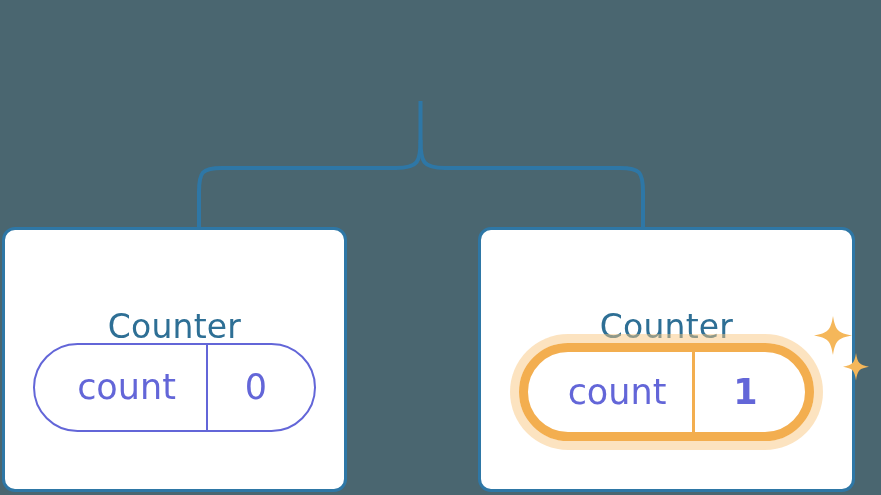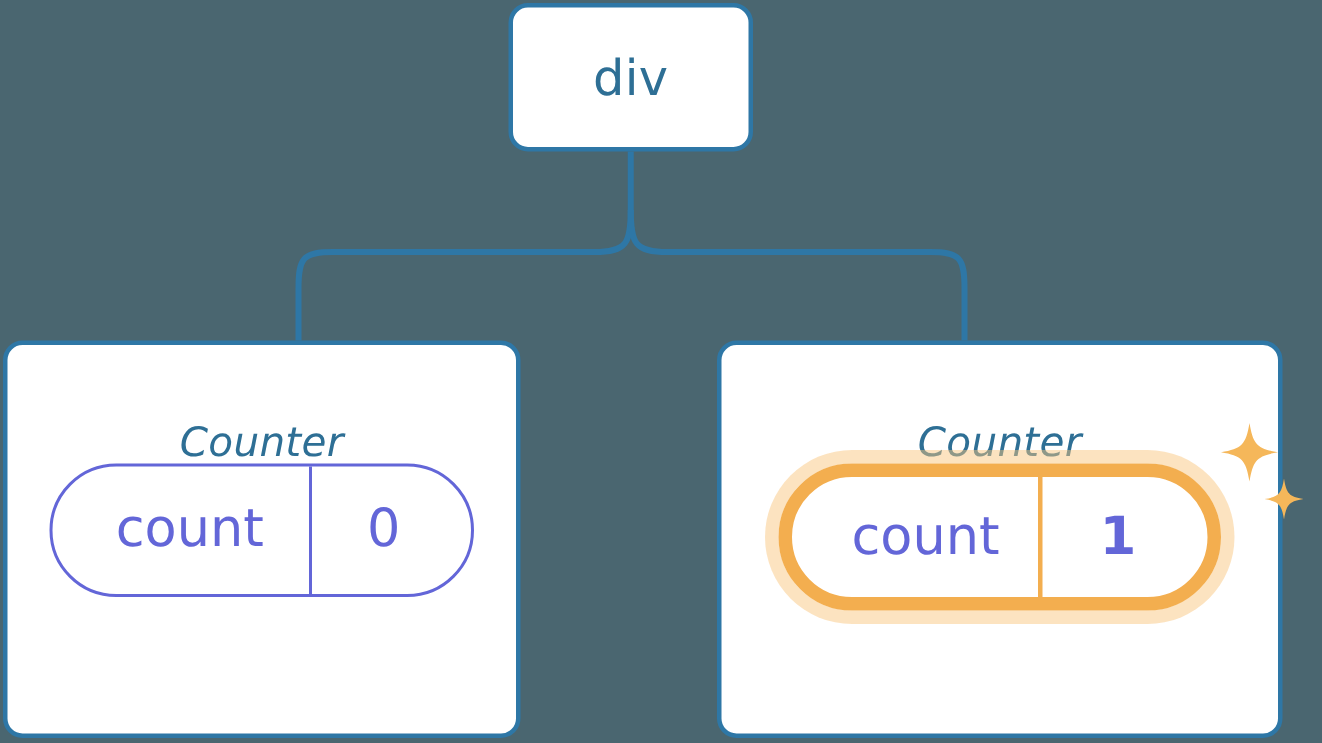--- a/index.html
+++ b/index.html
@@ -64,25 +64,24 @@
 
   .root-label {
     color: #2e6f95;
     font-size: 33px;
     line-height: 1;
     letter-spacing: 0.2px;
   }
 
   .card-title {
     color: #2e6f95;
-    font-size: 27px;
+    font-size: 33px;
     line-height: 1;
     letter-spacing: 0.2px;
-    margin-top: 52px;
-    font-style: italic;
+    margin-top: 80px;
   }
 
   
   .pill-wrap {
     position: relative;
     display: flex;
     align-items: center;
     justify-content: center;
   }
 
@@ -150,23 +149,20 @@
 
   <svg id="connectors" viewBox="0 0 881 495" width="881" height="495" fill="none">
 
     <path d="M420.5 101 L420.5 140" stroke="#2e77a6" stroke-width="4" stroke-linecap="butt"></path>
 
     <path d="M420.5 140 C420.5 162, 418 168, 396 168 L222 168 C202 168, 199 172, 199 192 L199 227" stroke="#2e77a6" stroke-width="4" stroke-linecap="butt"></path>
 
     <path d="M420.5 140 C420.5 162, 423 168, 445 168 L620 168 C640 168, 643 172, 643 192 L643 227" stroke="#2e77a6" stroke-width="4" stroke-linecap="butt"></path>
   </svg>
 
-  <div class="card card-root">
-    <span class="root-label">div</span>
-  </div>
 
   <div class="card card-left">
     <span class="card-title">Counter</span>
 
     <div class="pill-wrap">
       <div class="pill">
         <span class="pill-key">count</span>
         <span class="pill-divider"></span>
         <span class="pill-val">0</span>
       </div>

